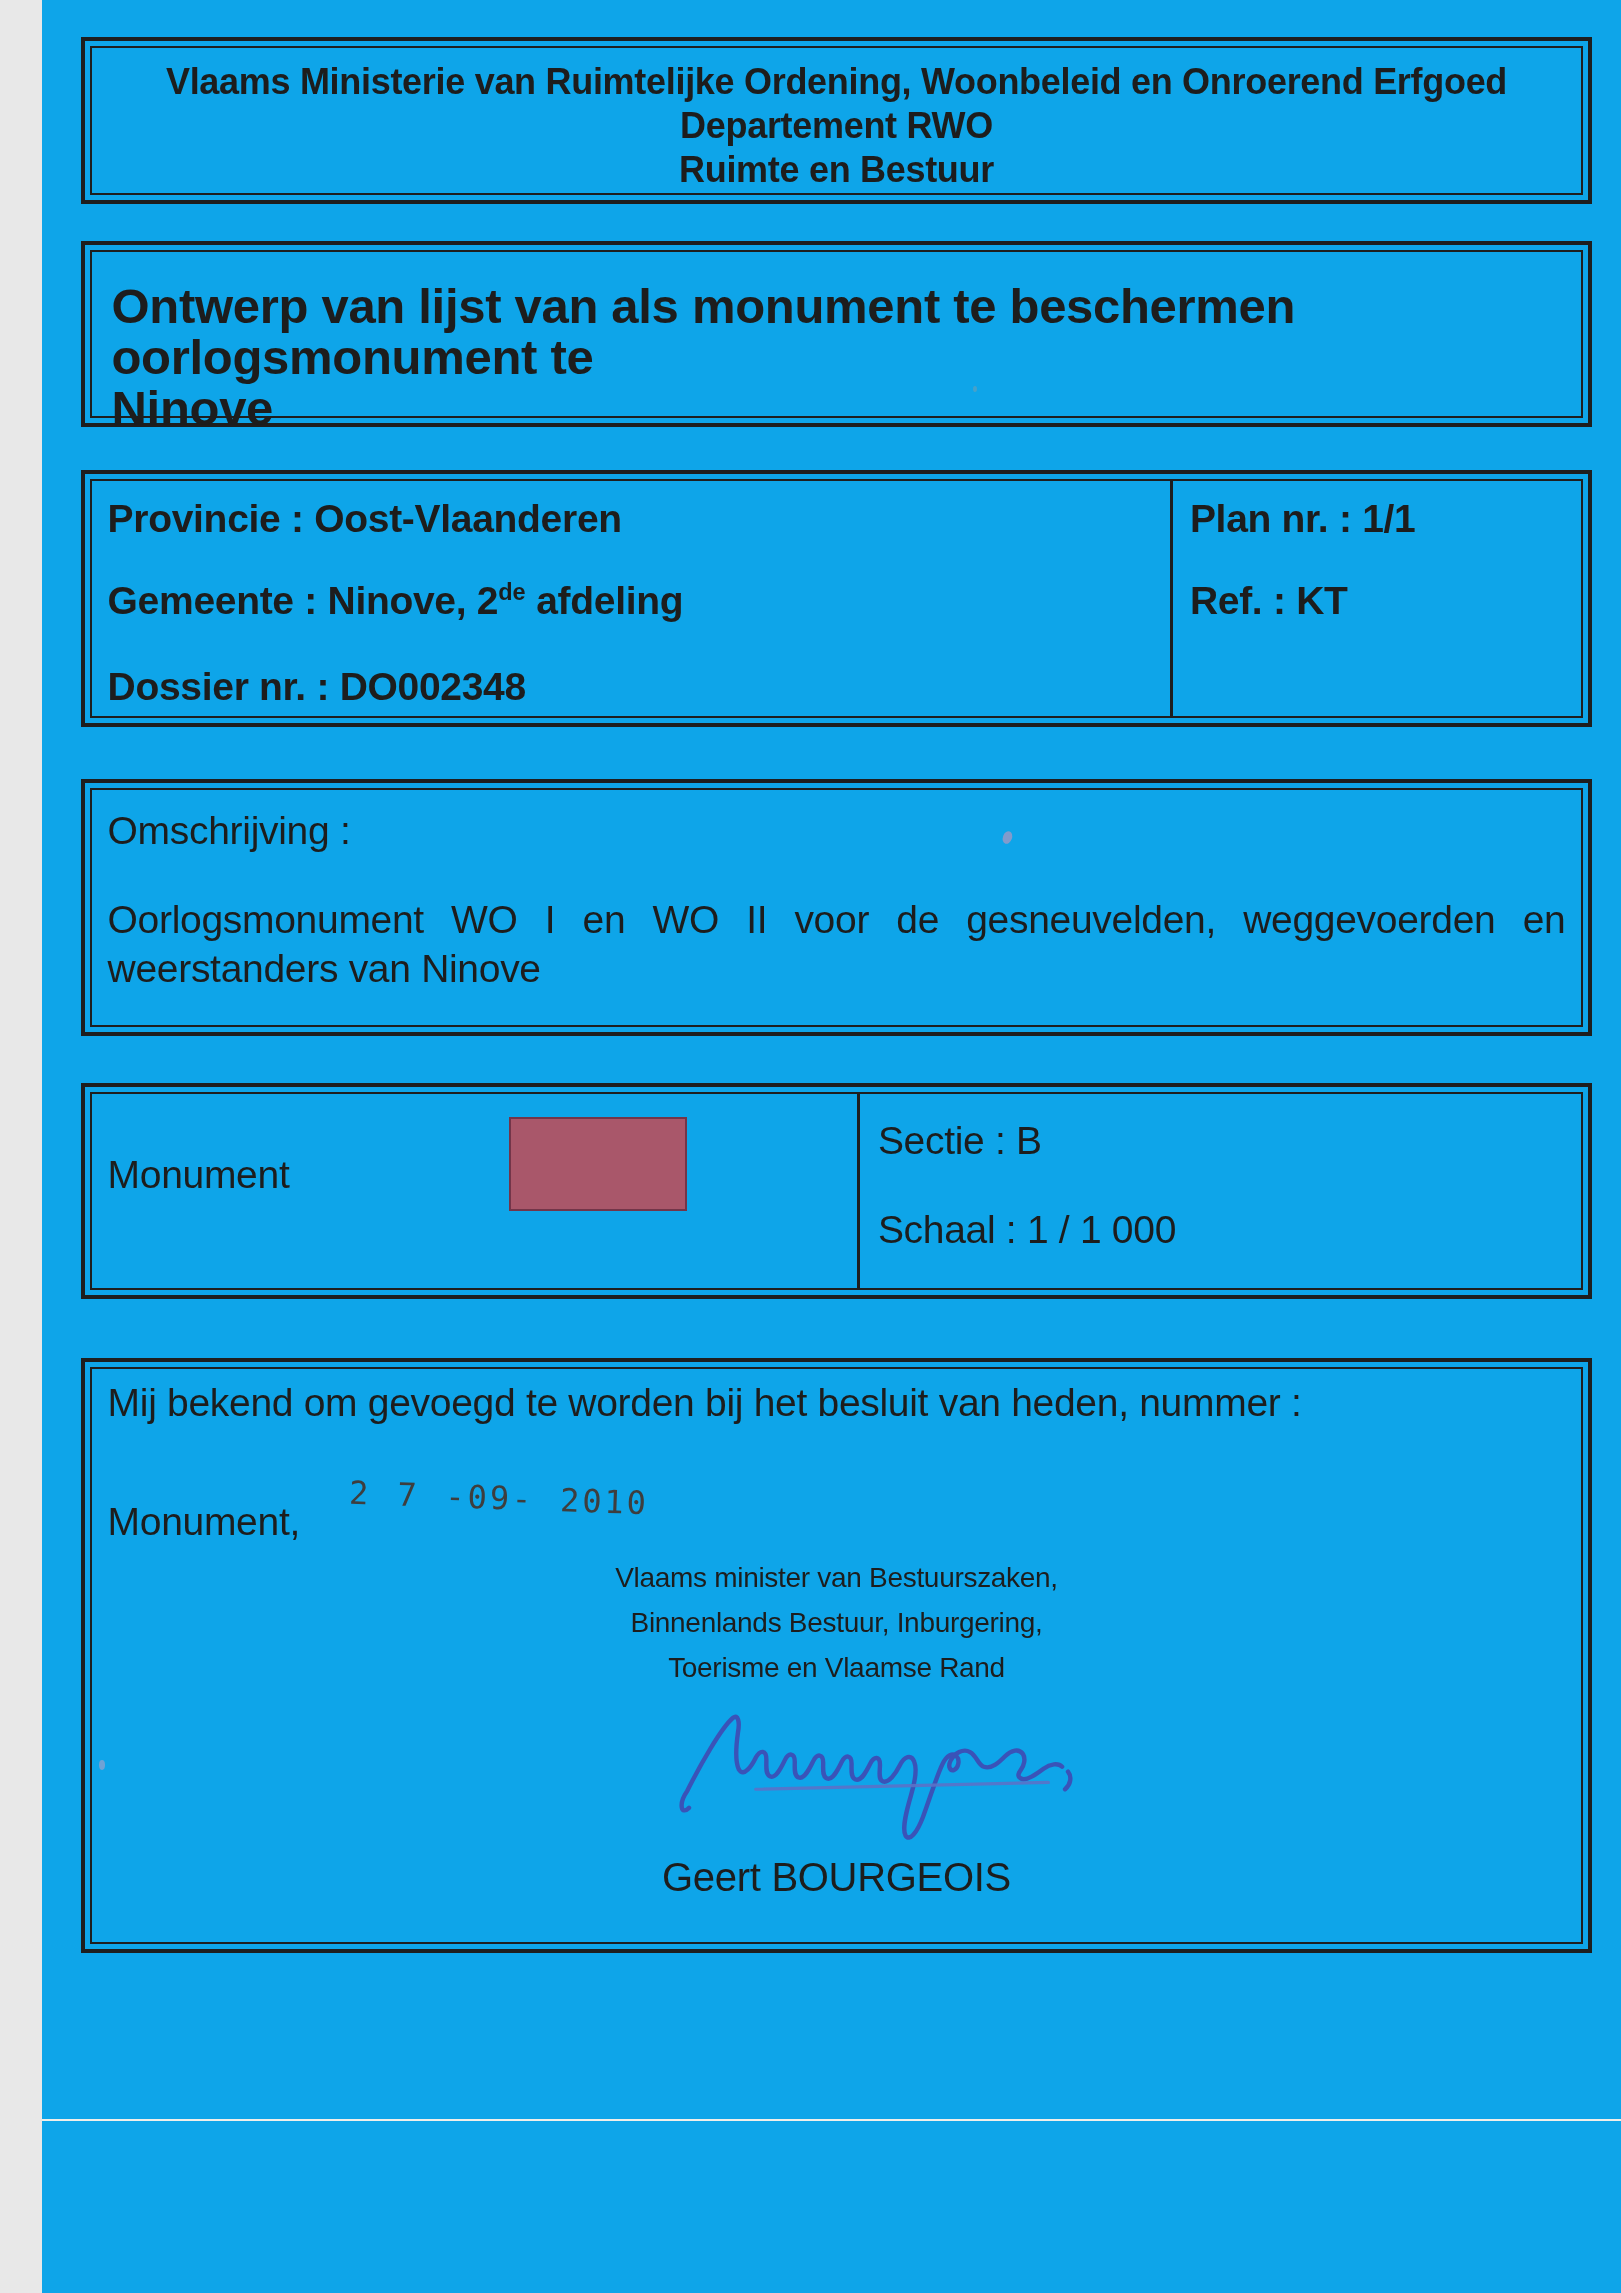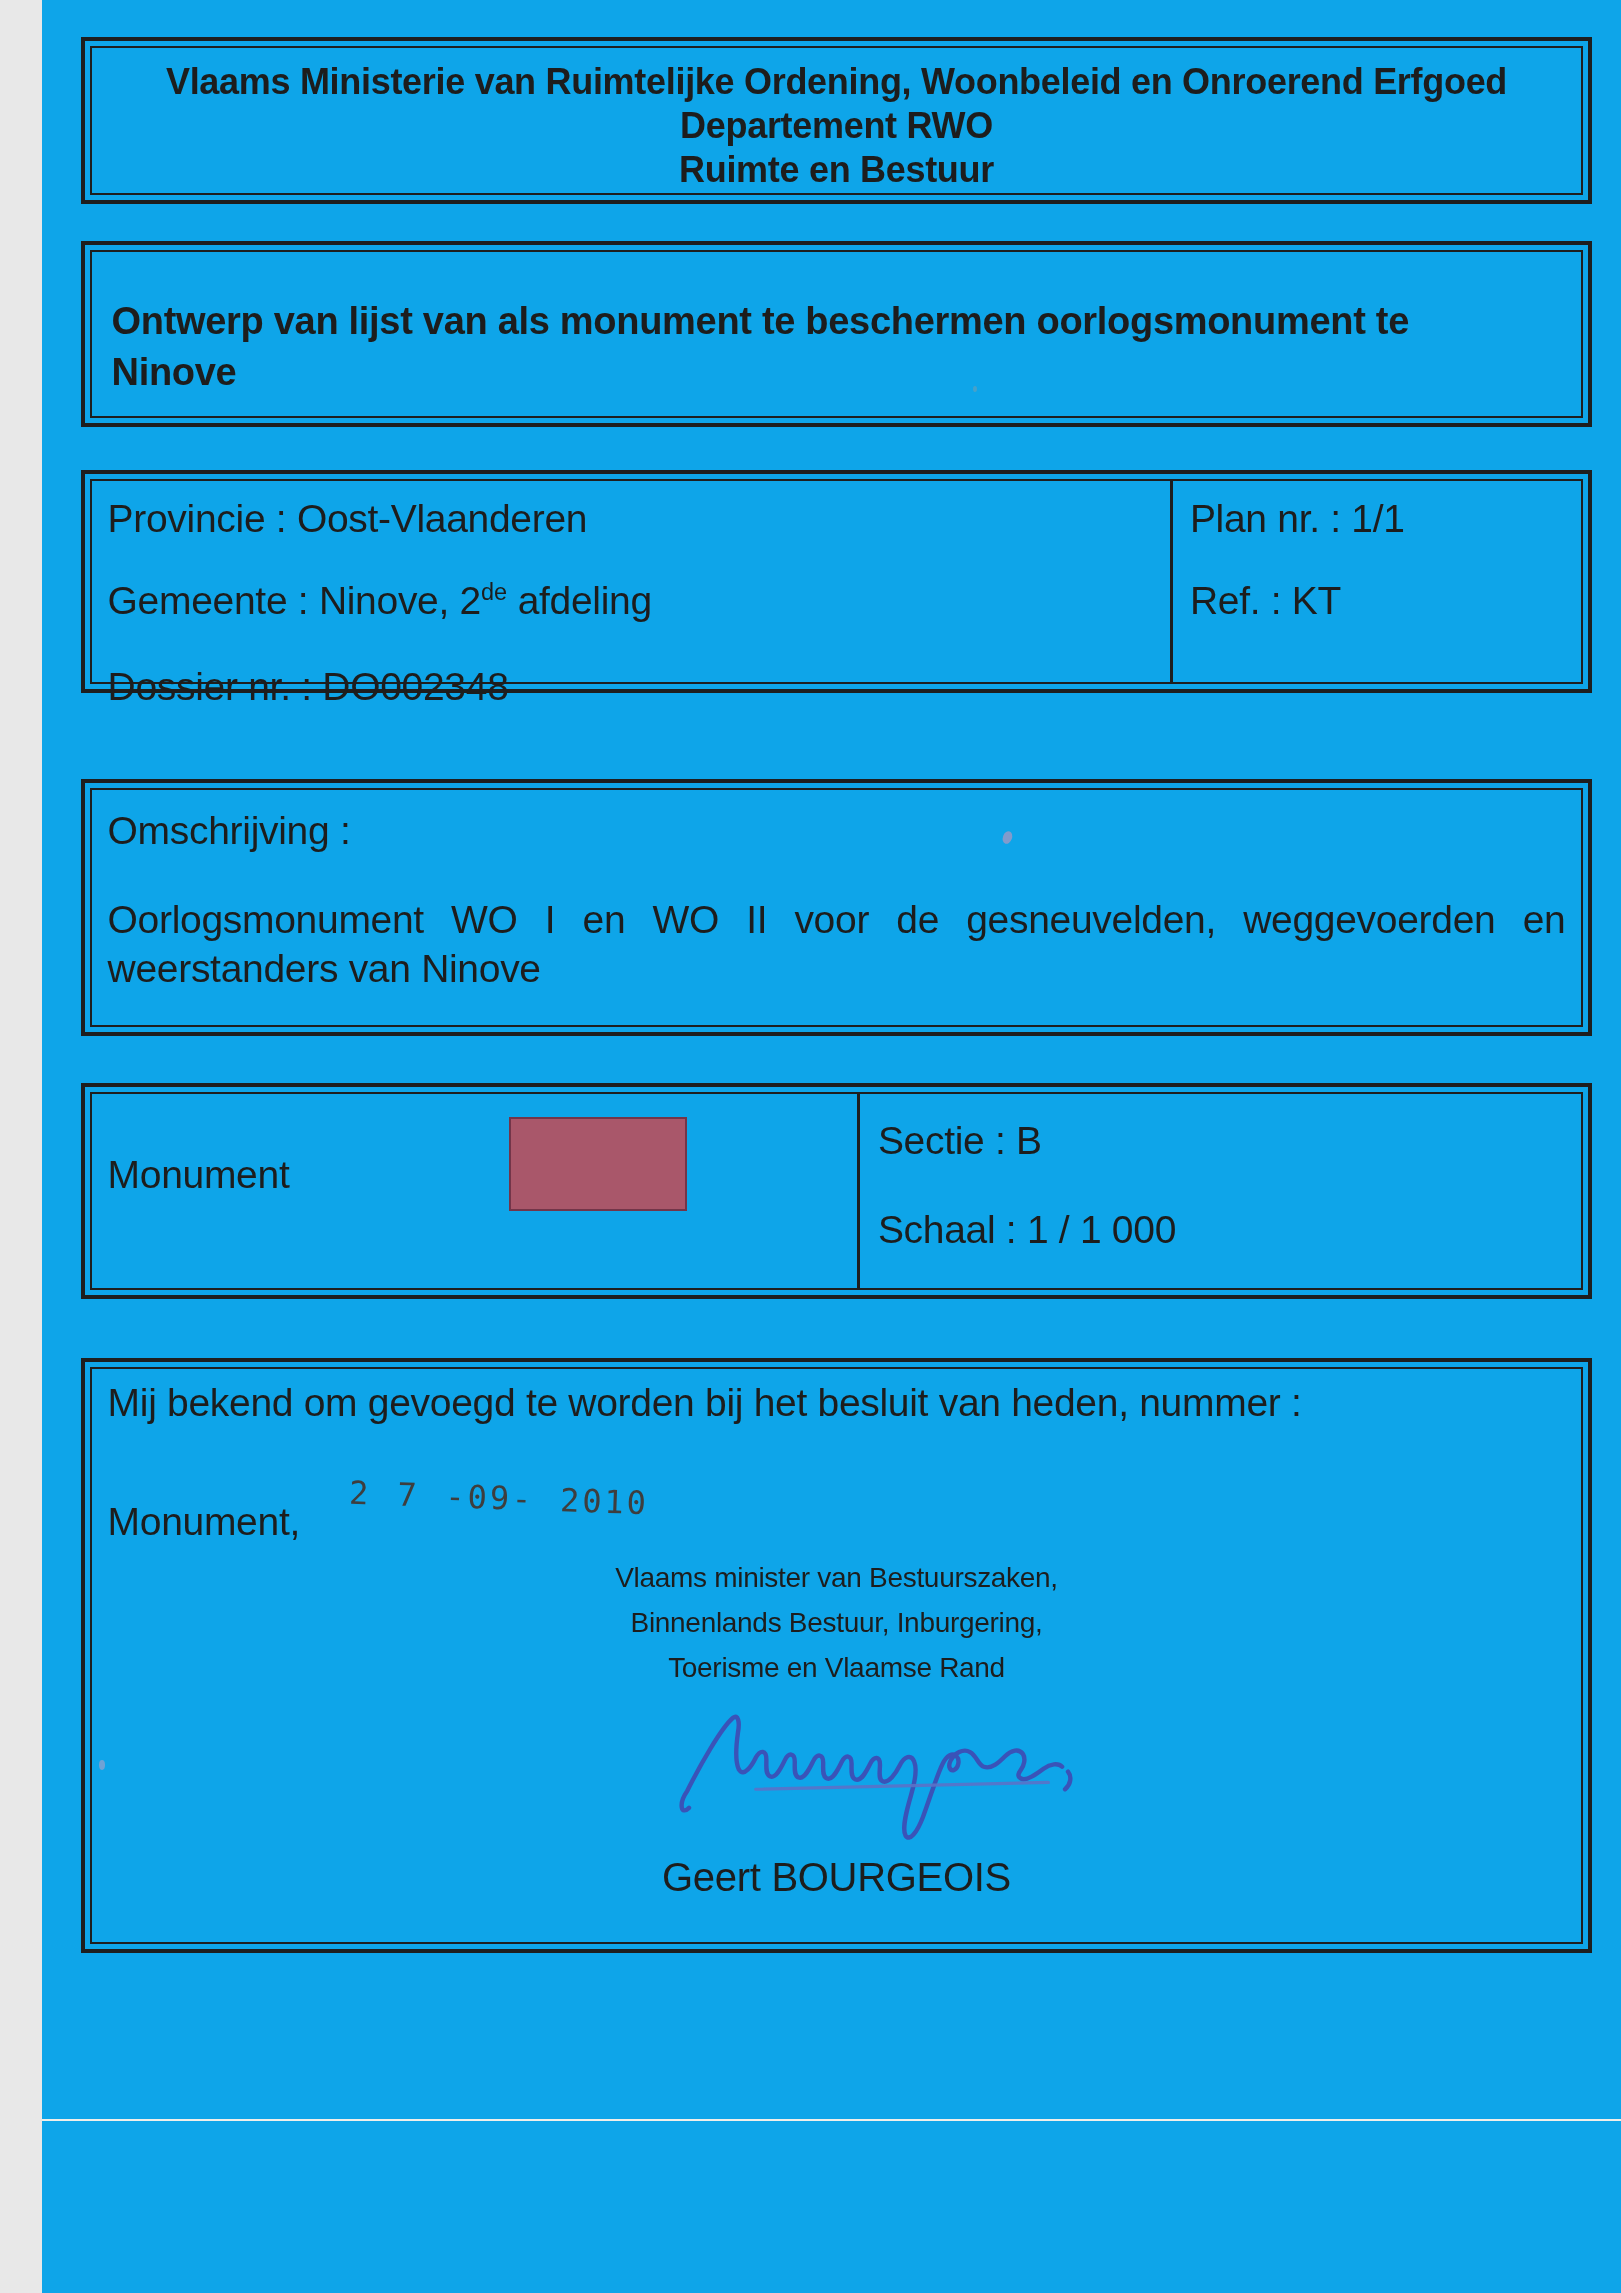--- a/index.html
+++ b/index.html
@@ -12,22 +12,22 @@
   .dbox {
     position:absolute; left:39px; width:1511px;
     box-sizing:border-box; border:4.9px solid #1e1e1e; padding:4.9px;
   }
   .dbox-inner {
     box-sizing:border-box; width:100%; height:100%;
     border:2.9px solid #1e1e1e; position:relative;
   }
   .hdr-lines { position:absolute; top:11.8px; left:0; right:0; text-align:center;
     font-weight:700; font-size:36px; line-height:44px; }
-  .title-lines { position:absolute; top:44px; left:19.6px; right:39px;
-    font-weight:700; font-size:38px; line-height:51px; }
+  .title-lines { position:absolute; top:29px; left:19.6px; right:39px;
+    font-weight:700; font-size:49px; line-height:51px; }
   .cell-text { position:absolute; font-size:39px; white-space:nowrap; }
   .vdivider { position:absolute; top:0; bottom:0; width:2.9px; background:#1e1e1e; }
   sup.deg { font-size:23.5px; vertical-align:super; letter-spacing:0; }
   .just { text-align:justify; text-align-last:justify; white-space:normal; }
   .swatch { position:absolute; box-sizing:border-box; }
   .stamp {
     position:absolute; font-family:"DejaVu Sans Mono",monospace;
     font-size:32px; letter-spacing:2.9px; word-spacing:3.9px; color:#3e3e3e;
     transform:rotate(2deg); white-space:nowrap;
   }
@@ -55,21 +55,21 @@
 
   <div class="dbox" style="top:241px; height:186px;">
     <div class="dbox-inner">
       <div class="title-lines">
         <div>Ontwerp van lijst van als monument te beschermen oorlogsmonument te</div>
         <div>Ninove</div>
       </div>
     </div>
   </div>
 
-  <div class="dbox" style="top:470px; height:223px;">
+  <div class="dbox" style="top:470px; height:257px;font-weight:bold;">
     <div class="dbox-inner">
       <div class="vdivider" style="left:1078px;"></div>
       <div class="cell-text" style="left:15.7px; top:15.7px;">Provincie : Oost-Vlaanderen</div>
       <div class="cell-text" style="left:15.7px; top:98px;"><span>Gemeente : Ninove, 2</span><sup class="deg">de</sup><span> afdeling</span></div>
       <div class="cell-text" style="left:15.7px; top:184px;">Dossier nr. : DO002348</div>
       <div class="cell-text" style="left:1098px; top:15.7px;">Plan nr. : 1/1</div>
       <div class="cell-text" style="left:1098px; top:98px;">Ref. : KT</div>
     </div>
   </div>
 

